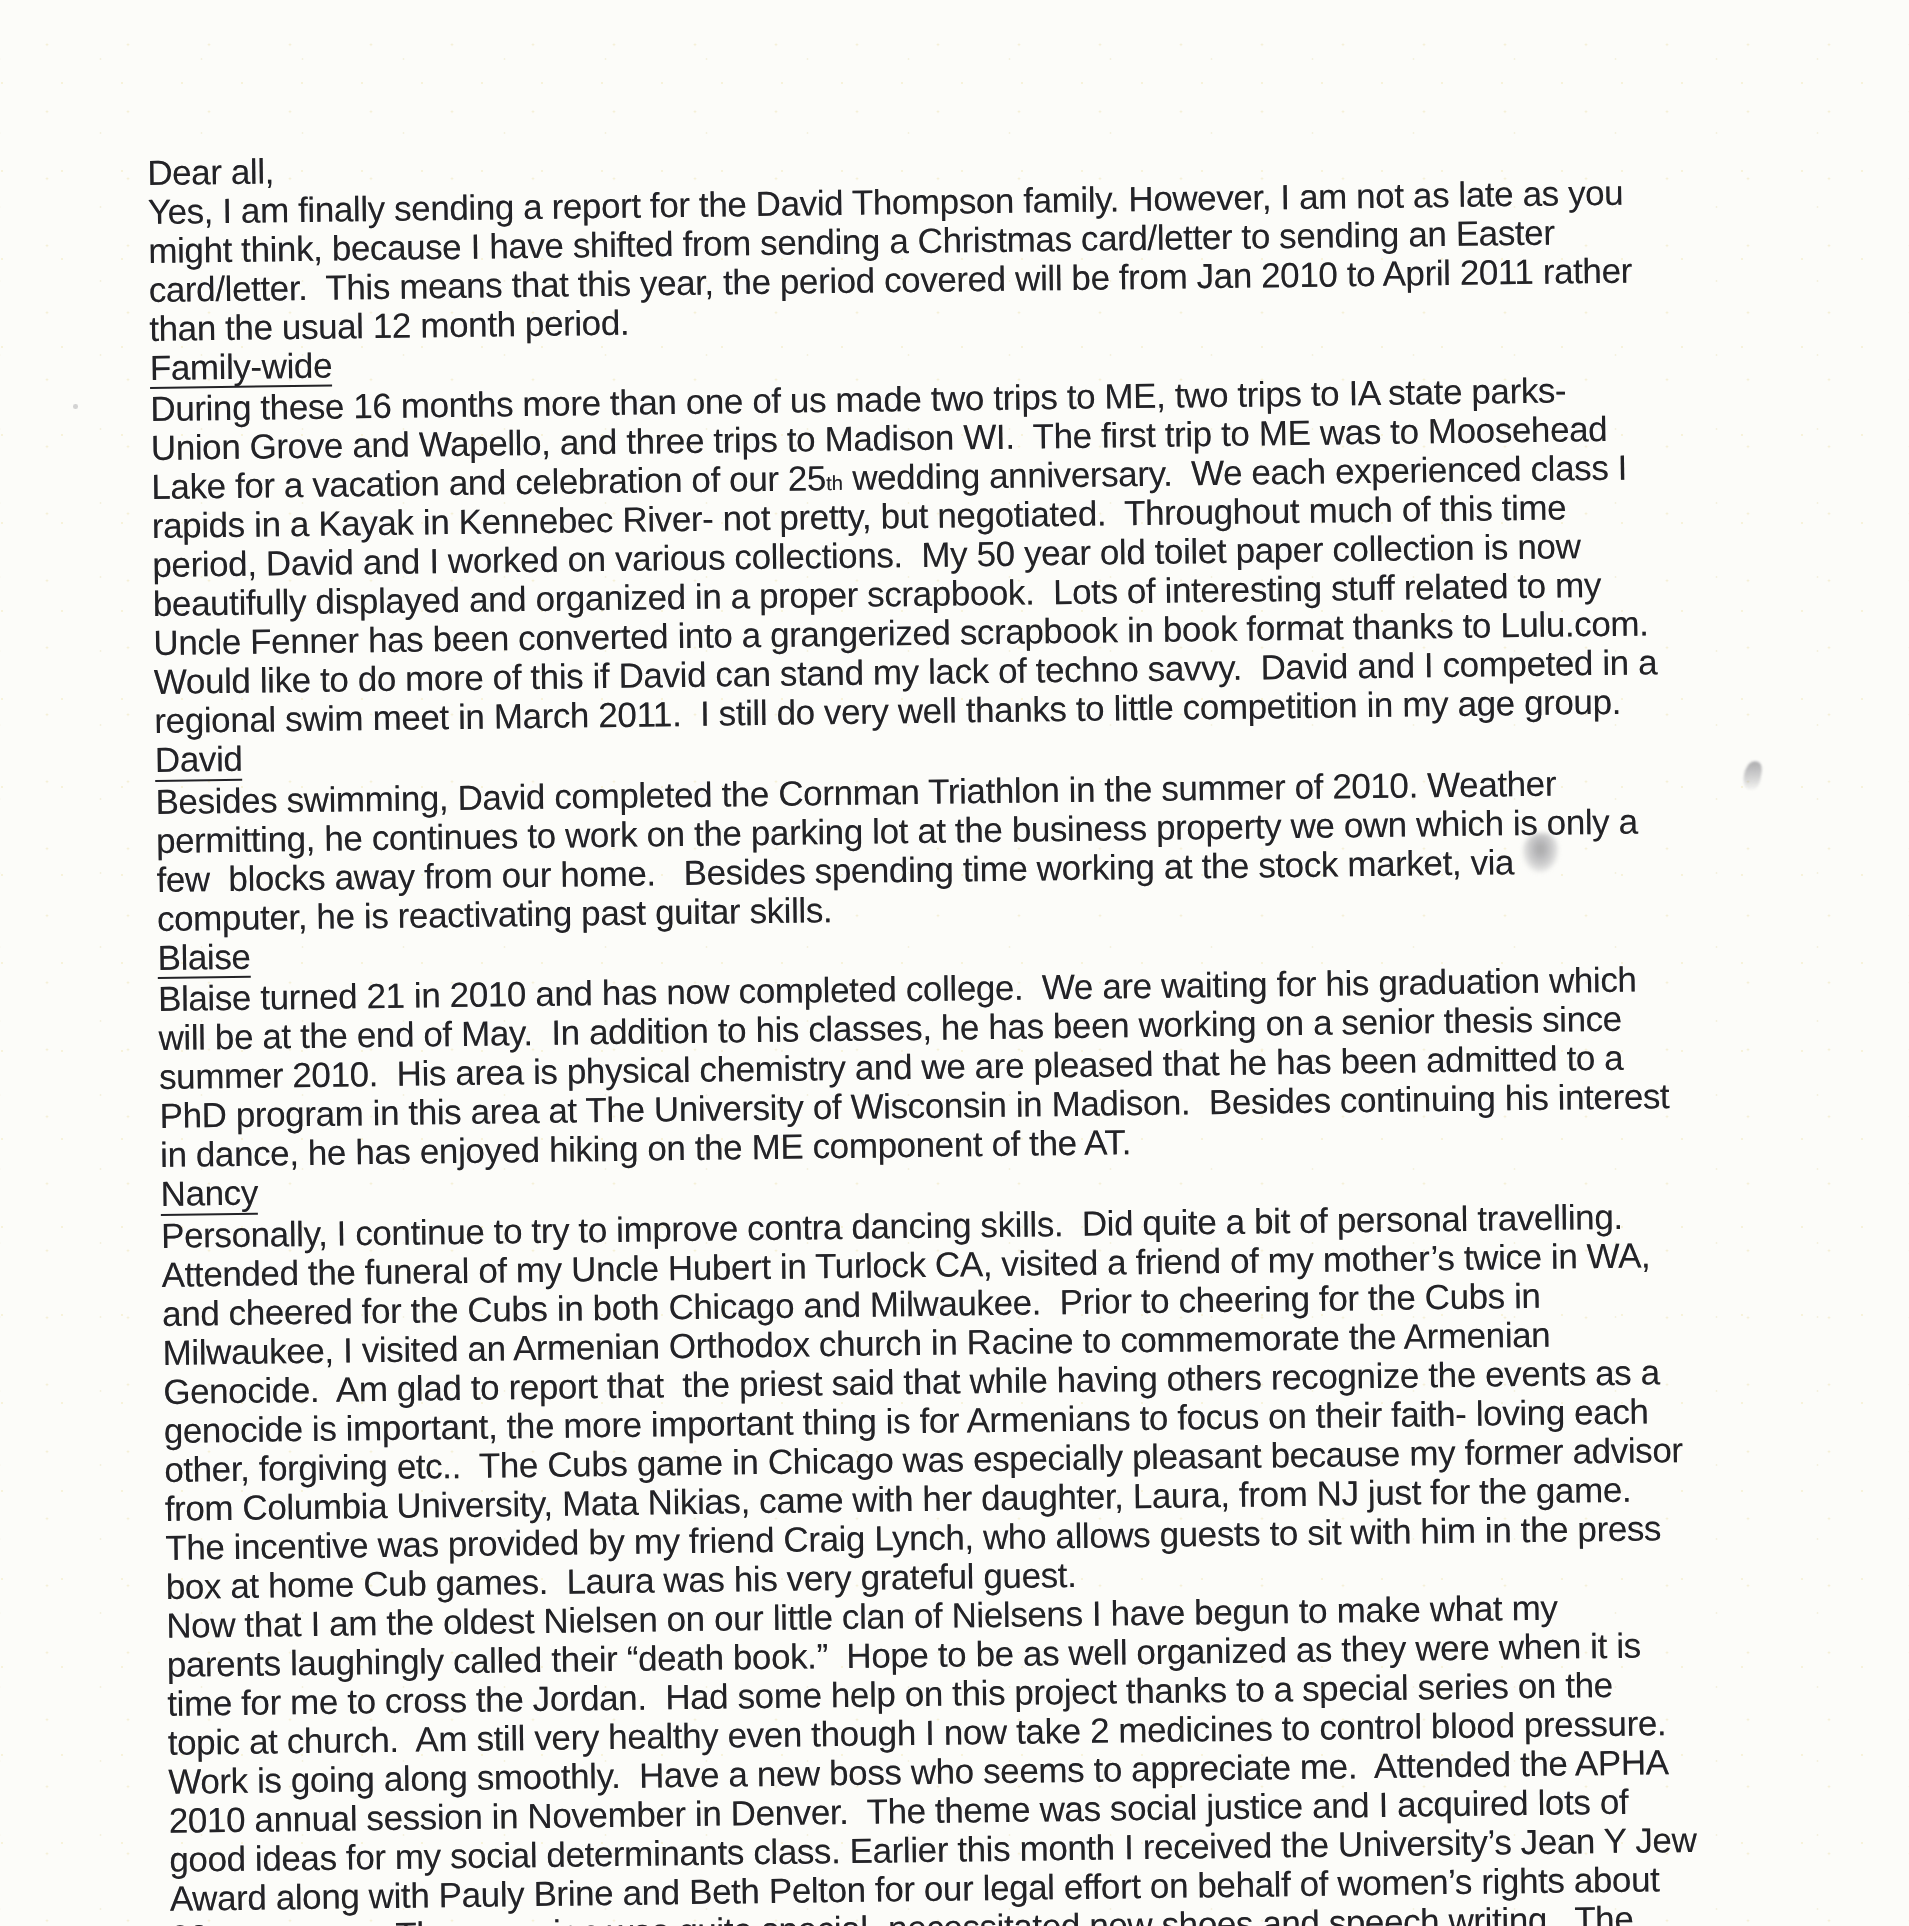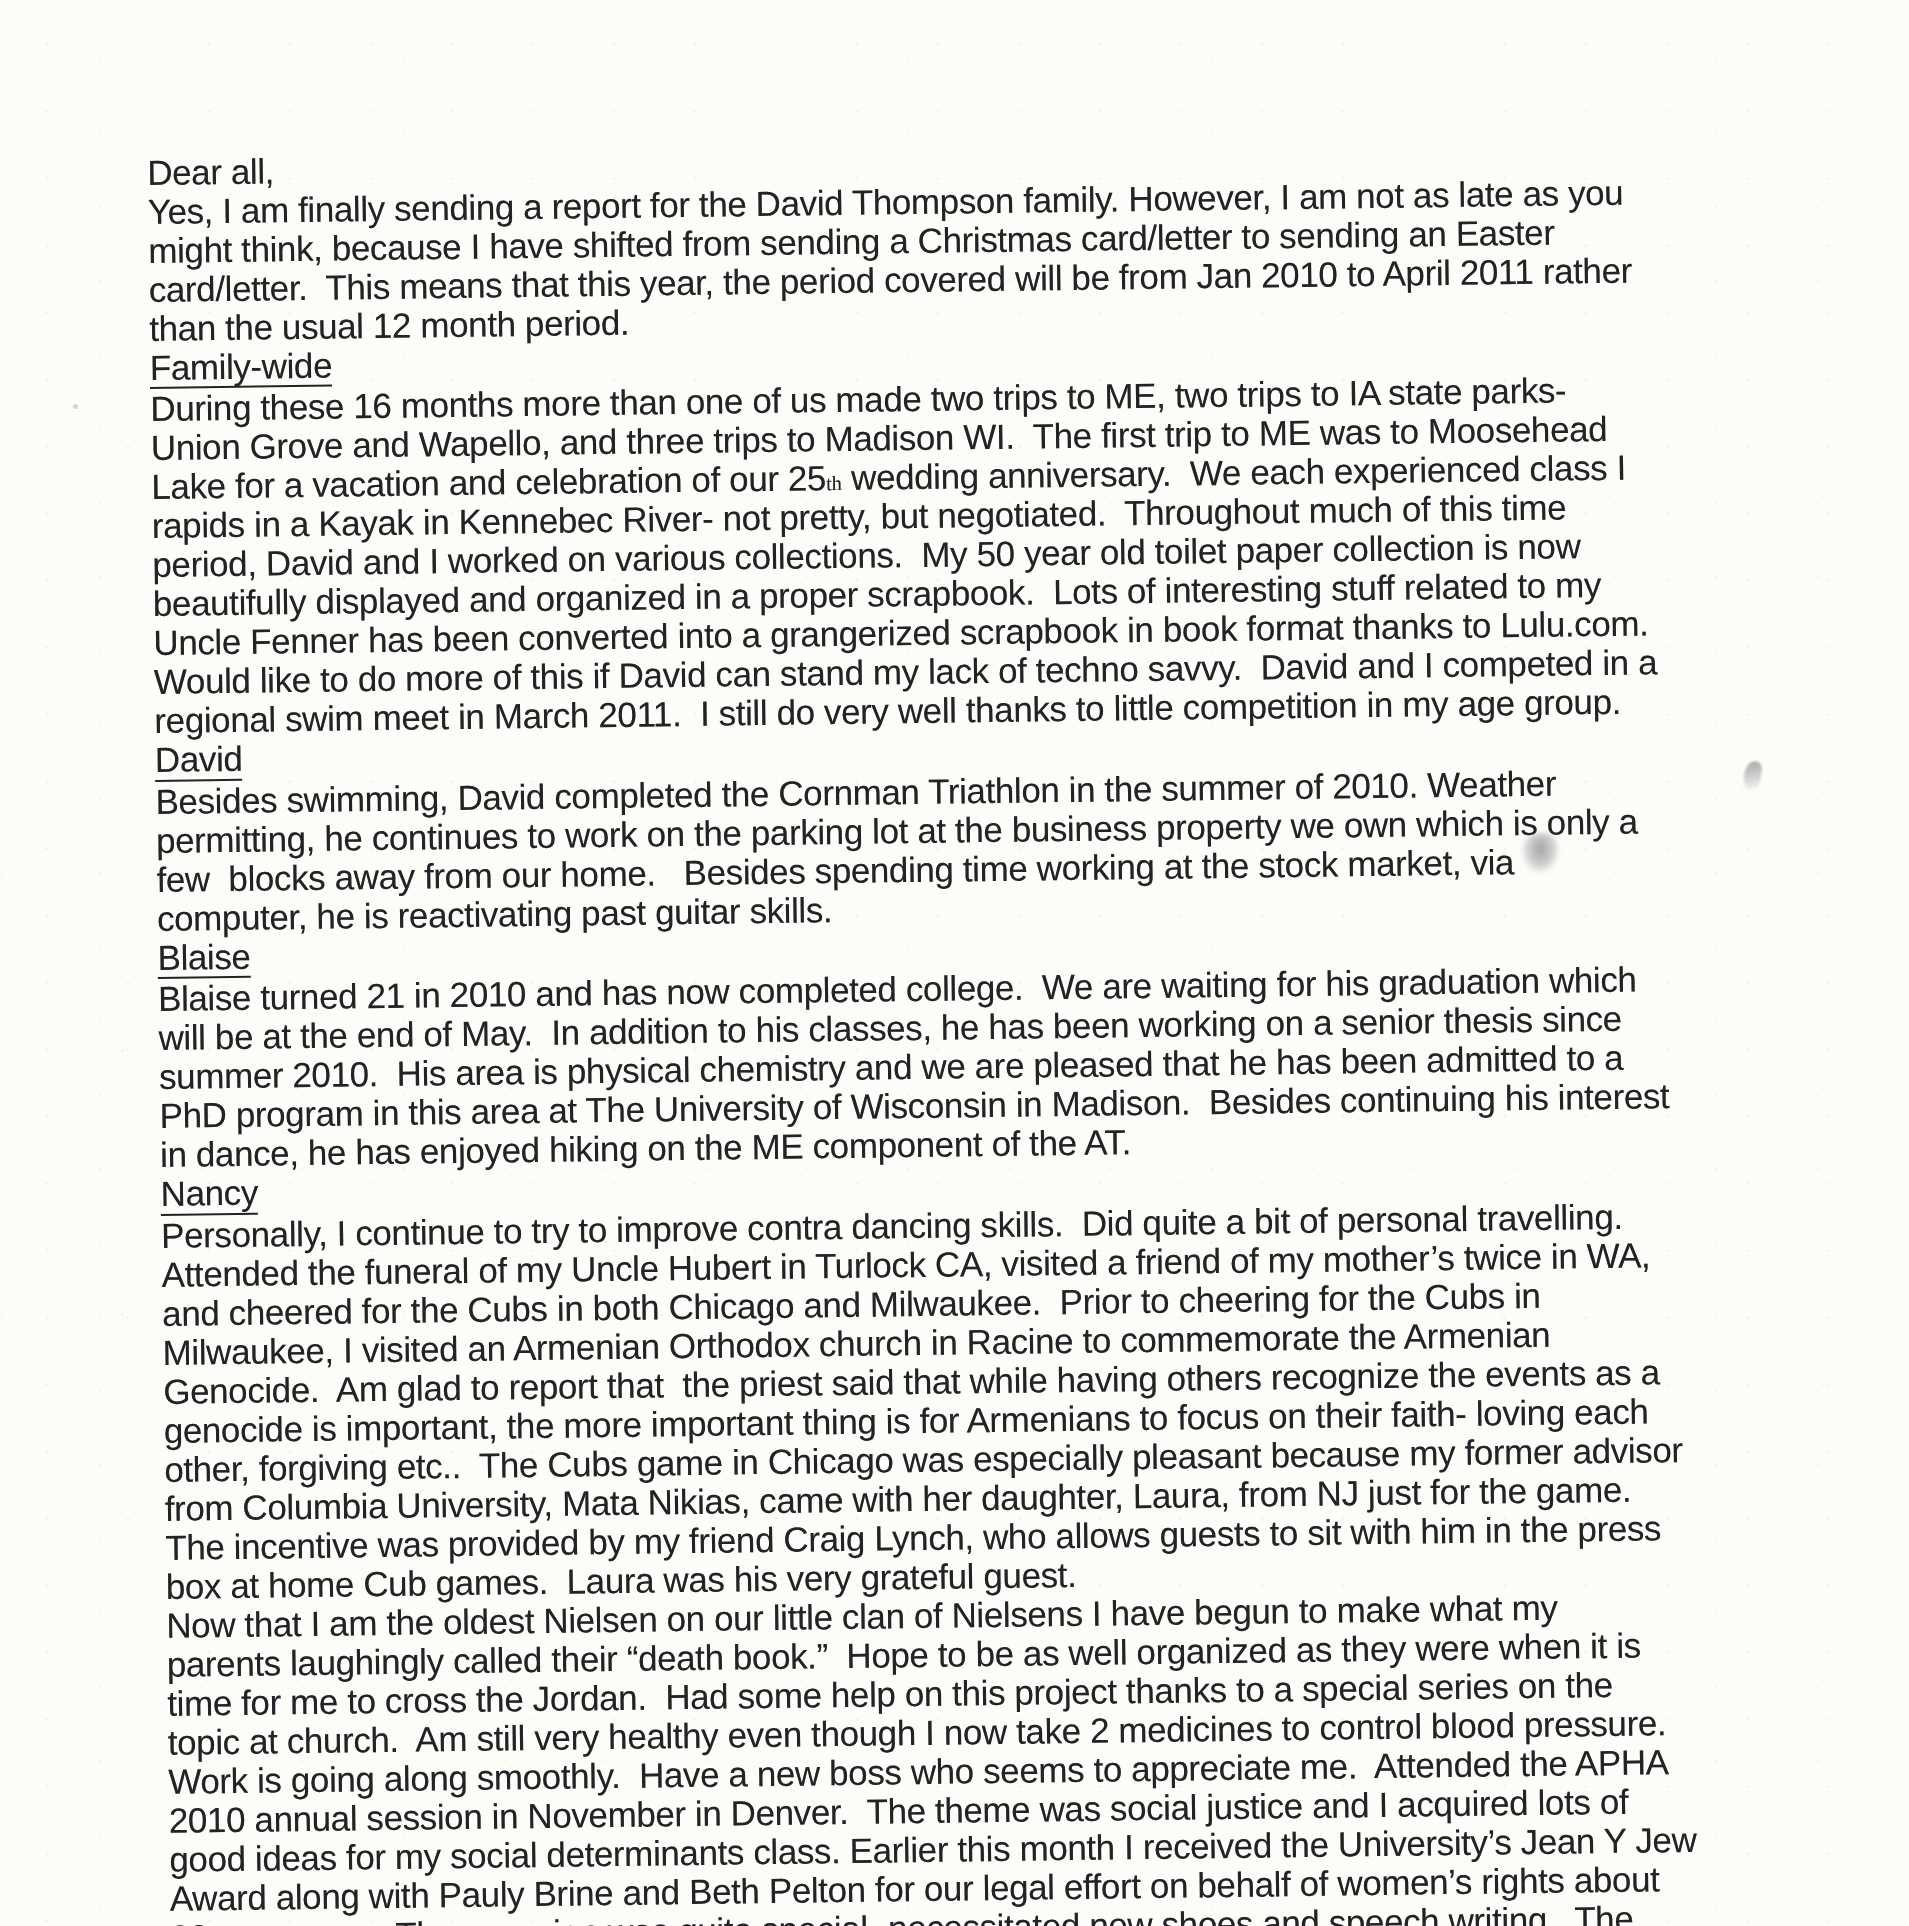--- a/index.html
+++ b/index.html
@@ -36,21 +36,20 @@
   .heading {
     display: inline-block;
     border-bottom: 2.3px solid currentColor;
     padding-bottom: 0.4px;
   }
   sup {
     font-size: 58%;
     line-height: 0;
     vertical-align: 30%;
     letter-spacing: 0;
-    font-family: Liberation Serif, serif;
   }
   .smudge { position: absolute; pointer-events: none; }
   .smudge-market {
     left: 1522px; top: 833px; width: 37px; height: 40px;
     background: radial-gradient(ellipse at 50% 40%, rgba(108,108,114,0.55) 10%, rgba(140,140,146,0.35) 52%, rgba(165,165,170,0) 75%);
     border-radius: 52% 44% 58% 46%;
     filter: blur(1.9px);
   }
   .smudge-flick {
     left: 1744px; top: 761px; width: 17px; height: 28.5px;

